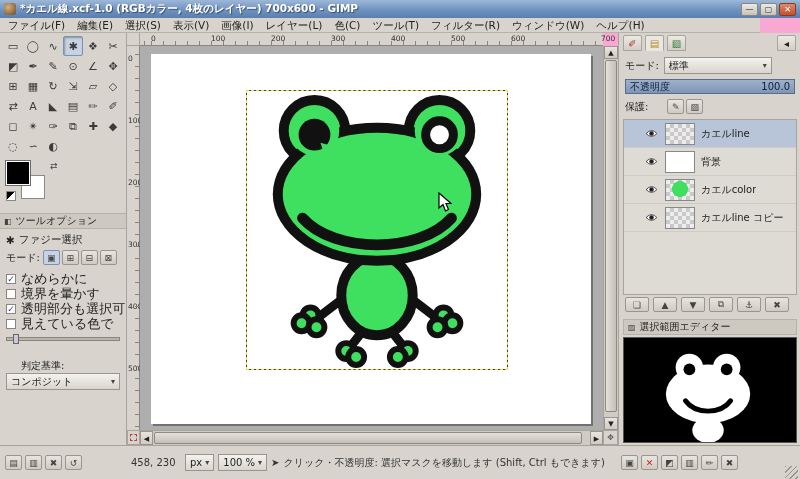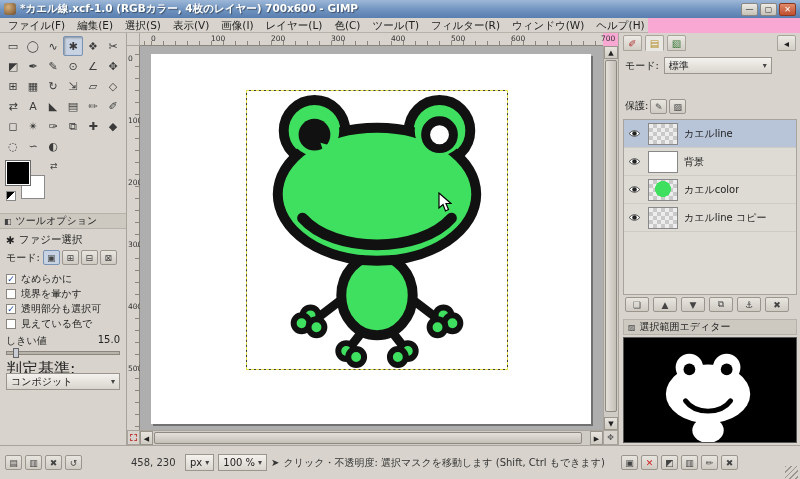--- a/index.html
+++ b/index.html
@@ -8,21 +8,21 @@
 
   
   #titlebar{position:absolute;left:0;top:0;width:800px;height:18px;background:linear-gradient(#9db7d8,#6f93bf 55%,#597fb0);display:flex;align-items:center;padding:0 4px;color:#fff}
   #win-icon{width:12px;height:12px;border-radius:3px;background:radial-gradient(circle at 35% 35%,#d8b07a,#6b4a2a);margin-right:4px;flex:none}
   #title-text{flex:1;font-size:10.5px;font-weight:bold;white-space:nowrap;overflow:hidden;text-shadow:1px 1px 1px rgba(0,0,0,.45)}
   #win-btns{display:flex;gap:2px}
   .winbtn{width:17px;height:13px;font-size:8px;line-height:12px;text-align:center;background:linear-gradient(#eceae4,#c6c2b9);color:#333;border:1px solid #8a8680;border-radius:2px}
   .winbtn[data-name="close-icon"]{background:linear-gradient(#e08a6a,#bf4f2f);color:#fff;border-color:#8a3a20}
 
   
-  #menubar{position:absolute;left:0;top:18px;width:648px;height:15px;background:#d8d4cd;border-bottom:1px solid #b6b2aa;display:flex;align-items:center;padding-left:2px}
+  #menubar{position:absolute;left:0;top:18px;width:760px;height:15px;background:#d8d4cd;border-bottom:1px solid #b6b2aa;display:flex;align-items:center;padding-left:2px}
   .menu-item{padding:0 6px;font-size:10.5px;line-height:15px;white-space:nowrap}
 
   
   #toolbox{position:absolute;left:0;top:33px;width:127px;height:412px;background:#d8d4cd;border-right:1px solid #a8a49c}
   #tool-grid{position:absolute;left:3px;top:3px;width:121px;display:flex;flex-wrap:wrap}
   .tool{width:20px;height:20px;display:flex;align-items:center;justify-content:center;font-size:11px;color:#3b3b3b;border:1px solid transparent;border-radius:2px}
   .tool.active{background:#c7d3e3;border-color:#7a92b4;box-shadow:inset 1px 1px 2px rgba(0,0,0,.3)}
   #color-area{position:absolute;left:6px;top:128px;width:60px;height:46px}
   #fg-swatch{position:absolute;left:0;top:0;width:24px;height:24px;background:#000;border:1px solid #fff;box-shadow:0 0 0 1px #6a6a6a;z-index:2}
   #bg-swatch{position:absolute;left:15px;top:14px;width:24px;height:24px;background:#fff;border:1px solid #8a8a8a;z-index:1}
@@ -30,26 +30,26 @@
   #default-colors{position:absolute;left:0;top:30px;width:10px;height:10px;background:linear-gradient(135deg,#000 50%,#fff 50%);border:1px solid #888}
 
   #to-header{position:absolute;left:0;top:180px;width:126px;height:16px;background:#cdc9c1;border-top:1px solid #b6b2aa;border-bottom:1px solid #b6b2aa;display:flex;align-items:center;gap:4px;padding-left:4px;font-size:10px}
   #tool-title{position:absolute;left:6px;top:200px;display:flex;align-items:center;gap:4px;font-size:10.5px}
   #mode-row{position:absolute;left:6px;top:217px;display:flex;align-items:center;gap:3px;font-size:10px}
   .mini{width:17px;height:15px;border:1px solid #9a968e;background:linear-gradient(#e8e5df,#cfcbc3);display:flex;align-items:center;justify-content:center;font-size:9px;color:#444;border-radius:2px}
   .mini.active{background:#c7d3e3;border-color:#7a92b4}
   #cb-list{position:absolute;left:6px;top:238px;width:116px}
   .cb-row{display:flex;align-items:center;gap:5px;height:15px}
   .cb-box{width:10px;height:10px;border:1px solid #8a867e;background:#fff;font-size:9px;line-height:9px;text-align:center;color:#1a4a9a;flex:none}
-  .cb-label{font-size:10px;white-space:nowrap}
+  .cb-label{font-size:13px;white-space:nowrap}
   #threshold{position:absolute;left:6px;top:301px;width:114px}
   #threshold .lblrow{display:flex;justify-content:space-between;font-size:10px}
   #threshold .groove{position:relative;margin-top:3px;height:4px;background:#b8b4ac;border:1px solid #8a867e}
   #threshold .handle{position:absolute;left:5%;top:-4px;width:6px;height:10px;background:#c9ccd4;border:1px solid #666}
-  #criterion-label{position:absolute;left:6px;top:326px;font-size:16px}
+  #criterion-label{position:absolute;left:21px;top:326px;font-size:10px}
   #criterion-dd{position:absolute;left:6px;top:340px;width:114px;height:17px;border:1px solid #9a968e;background:linear-gradient(#f4f2ee,#d9d5ce);display:flex;align-items:center;justify-content:space-between;padding:0 4px;font-size:10px}
 
   
   #ruler-corner{position:absolute;left:127px;top:33px;width:13px;height:13px;background:#d8d4cd;border-right:1px solid #a8a49c;border-bottom:1px solid #a8a49c}
   #hruler{position:absolute;left:140px;top:33px;width:463px;height:13px;background:#d8d4cd;border-bottom:1px solid #8a867e}
   #hruler::after{content:"";position:absolute;left:0;right:0;bottom:0;height:4px;background:repeating-linear-gradient(90deg,#8a867e 0 1px,transparent 1px 12px);background-position:11px 0}
   #vruler{position:absolute;left:127px;top:46px;width:13px;height:384px;background:#d8d4cd;border-right:1px solid #8a867e}
   #vruler::after{content:"";position:absolute;top:0;bottom:0;right:0;width:4px;background:repeating-linear-gradient(180deg,#8a867e 0 1px,transparent 1px 12px);background-position:0 8px}
   .rlab{position:absolute;top:1px;font-size:7.5px;color:#333}
   .rlab.v{left:1px}
@@ -76,23 +76,23 @@
   #dock-tabs{position:absolute;left:4px;top:2px;display:flex;gap:3px}
   #dock-tabs-right{position:absolute;right:4px;top:2px;display:flex}
   .tab-ic{width:19px;height:16px;border:1px solid #a8a49c;background:linear-gradient(#eceae4,#d2cec6);display:flex;align-items:center;justify-content:center;font-size:10px;border-radius:2px 2px 0 0}
   .tab-ic.active{background:#e9e7e1;border-bottom-color:#e9e7e1}
   .tab-ic[data-name="brushes-tab-icon"]{color:#b03030}
   .tab-ic[data-name="layers-tab-icon"]{color:#b08820}
   .tab-ic[data-name="gradients-tab-icon"]{color:#3a7a3a}
   #mode-row-l{position:absolute;left:6px;top:24px;display:flex;align-items:center;gap:5px;font-size:10px}
   #mode-dd{width:108px;height:17px;border:1px solid #9a968e;background:linear-gradient(#f4f2ee,#d9d5ce);display:flex;align-items:center;justify-content:space-between;padding:0 4px}
   #opacity-bar{position:absolute;left:6px;top:46px;width:170px;height:15px;background:linear-gradient(#9db1cc,#7e96b6);border:1px solid #5a6d88;display:flex;align-items:center;justify-content:space-between;padding:0 4px;font-size:10px;color:#101f33}
-  #lock-row{position:absolute;left:6px;top:66px;display:flex;align-items:flex-start;gap:2px;font-size:10px}
+  #lock-row{position:absolute;left:6px;top:66px;display:flex;align-items:center;gap:19px;font-size:10px}
   #layer-list{position:absolute;left:4px;top:86px;width:174px;height:176px;background:#dedbd4;border:1px solid #a8a49c;overflow:hidden}
-  .layer-row{display:flex;align-items:center;height:28px;padding-left:2px;gap:6px;border-bottom:1px solid #cfccc5}
+  .layer-row{display:flex;align-items:center;height:28px;padding-left:19px;gap:6px;border-bottom:1px solid #cfccc5}
   .layer-row.selected{background:#b8c4d8}
   .eye{width:16px;display:flex;justify-content:center}
   .thumb{width:30px;height:22px;border:1px solid #888;background:#fff;flex:none}
   .thumb.checker{background:conic-gradient(#c9c9c9 0 25%,#ededed 0 50%,#c9c9c9 0 75%,#ededed 0) 0 0/8px 8px}
   .thumb.green{background:radial-gradient(circle at 50% 45%,var(--frog-green,#3fe05f) 0 44%,rgba(0,0,0,0) 45%),conic-gradient(#c9c9c9 0 25%,#ededed 0 50%,#c9c9c9 0 75%,#ededed 0) 0 0/8px 8px}
   .lname{font-size:10px;white-space:nowrap;overflow:hidden}
   #layer-footer{position:absolute;left:4px;top:264px;width:174px;display:flex;gap:4px;padding-left:2px}
   .mini.wide{width:24px}
   #sel-header{position:absolute;left:4px;top:286px;width:174px;height:16px;background:#cdc9c1;border:1px solid #b6b2aa;display:flex;align-items:center;gap:4px;padding-left:4px;font-size:10px}
   #sel-preview{position:absolute;left:4px;top:304px;width:174px;height:106px;border:1px solid #555;background:#000}
@@ -210,24 +210,20 @@
         <div class="cb-row" data-name="tool-option-checkbox-2">
           <div class="cb-box checked" data-name="checkbox-box">✓</div>
           <div class="cb-label" data-name="checkbox-label">透明部分も選択可</div>
         </div>
         <div class="cb-row" data-name="tool-option-checkbox-3">
           <div class="cb-box" data-name="checkbox-box"></div>
           <div class="cb-label" data-name="checkbox-label">見えている色で</div>
         </div>
       </div>
     <div id="threshold" data-name="threshold-slider">
-      <div class="lblrow">
-        <span data-name="threshold-label">しきい値</span>
-        <span data-name="threshold-value">15.0</span>
-      </div>
       <div class="groove" data-name="threshold-groove">
           <div class="handle" data-name="threshold-handle"></div>
         </div>
     </div>
     <div id="criterion-label" data-name="criterion-label">判定基準:</div>
     <div id="criterion-dd" data-name="criterion-dropdown">
       <span data-name="criterion-value">コンポジット</span>
       <span class="arr-ic" data-name="chevron-down-icon">▾</span>
     </div>
   </div>
@@ -318,20 +314,24 @@
     <div id="dock-tabs-right" data-name="dock-tab-menu">
         <div class="tab-ic" data-name="tab-menu-icon">◂</div>
       </div>
     <div id="mode-row-l" data-name="layer-mode-row">
       <span data-name="layer-mode-label">モード:</span>
       <div id="mode-dd" data-name="layer-mode-dropdown">
         <span data-name="layer-mode-value">標準</span>
         <span class="arr-ic" data-name="chevron-down-icon">▾</span>
       </div>
     </div>
+    <div id="opacity-bar" data-name="opacity-slider">
+      <span data-name="opacity-label">不透明度</span>
+      <span data-name="opacity-value">100.0</span>
+    </div>
     <div id="lock-row" data-name="lock-row">
       <span data-name="lock-label">保護:</span>
       <span id="lock-btns" style="display:flex;gap:2px" data-name="lock-buttons">
           <div class="mini" data-name="lock-pixels-icon">✎</div>
           <div class="mini" data-name="lock-alpha-icon">▨</div>
         </span>
     </div>
     <div id="layer-list" data-name="layer-list">
         <div class="layer-row selected" data-name="layer-row-0">
           <div class="eye" data-name="visibility-eye-icon">

